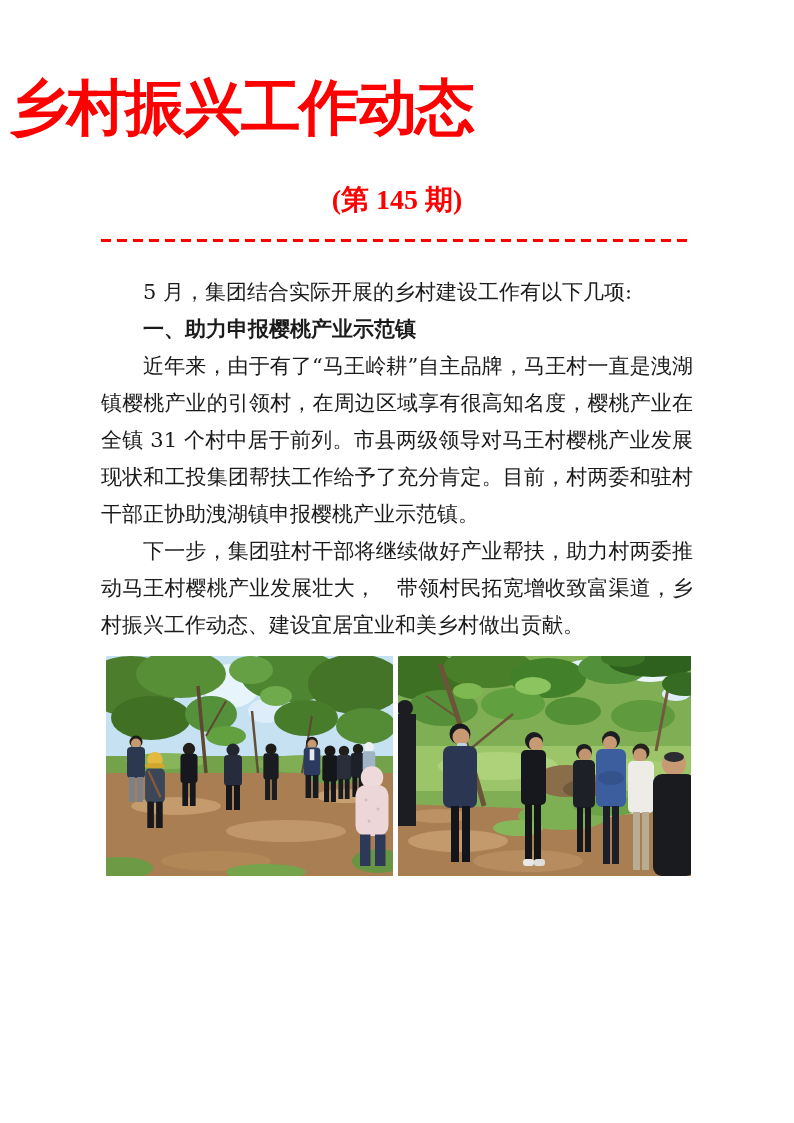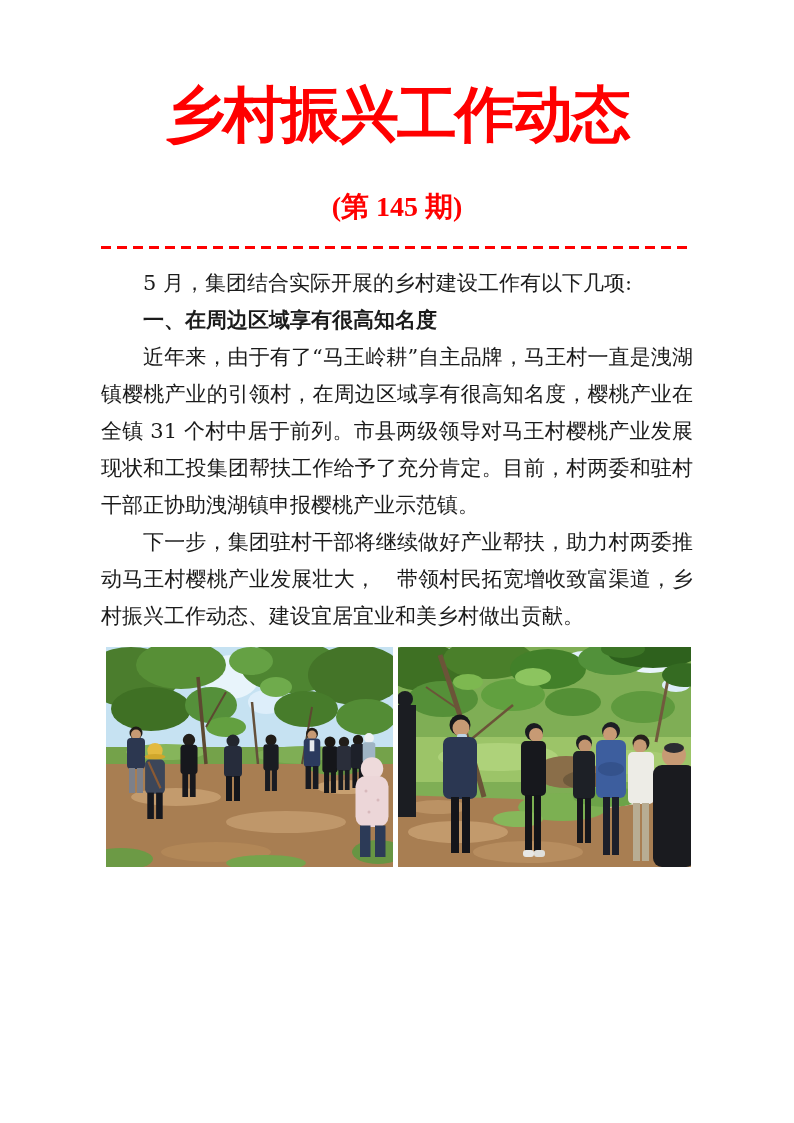--- a/index.html
+++ b/index.html
@@ -5,23 +5,22 @@
   html,body{margin:0;padding:0;background:#ffffff;}
   .page{
     position:relative;
     width:794px;height:1123px;
     background:#ffffff;
     overflow:hidden;
     font-family:"DejaVu Serif","Liberation Serif",serif;
     color:#1b1b1b;
   }
   .doc-title{
-    margin:16px;
+    margin:9px;
     padding-top:65px;
-    text-align:center;
     font-family:"Liberation Serif","DejaVu Serif",serif;
     font-weight:700;
     font-size:60px;
     line-height:1.15;
     letter-spacing:-2px;
     color:#ff0000;
     white-space:nowrap;
   }
   .doc-issue{
     margin-top:40px;
@@ -32,21 +31,21 @@
     line-height:1.2;
     color:#ff0000;
   }
   .divider{
     width:592px;height:3px;
     margin:22px auto 0 auto;
     background:repeating-linear-gradient(90deg,#ff0000 0 10px,transparent 10px 16px);
   }
   .content{
     width:592px;
-    margin:16px auto 0 auto;
+    margin:32px auto 0 auto;
     font-size:21px;
     line-height:37px;
     text-align:justify;
   }
   .para{margin:0;text-indent:2em;}
   .para.heading{
     font-family:"DejaVu Sans","Liberation Sans",sans-serif;
     font-weight:700;
   }
   .photos{
@@ -63,21 +62,21 @@
 <div class="page">
 
   <h1 class="doc-title">乡村振兴工作动态</h1>
 
   <div class="doc-issue">(第 145 期)</div>
 
   <div class="divider"></div>
 
   <div class="content">
     <p class="para">5 月，集团结合实际开展的乡村建设工作有以下几项:</p>
-    <p class="para heading">一、在周边区域享有很高知名度</p>
+    <p class="para heading">一、助力申报樱桃产业示范镇</p>
     <p class="para">近年来，由于有了“马王岭耕”自主品牌，马王村一直是洩湖镇樱桃产业的引领村，在周边区域享有很高知名度，樱桃产业在全镇 31 个村中居于前列。市县两级领导对马王村樱桃产业发展现状和工投集团帮扶工作给予了充分肯定。目前，村两委和驻村干部正协助洩湖镇申报樱桃产业示范镇。</p>
     <p class="para">下一步，集团驻村干部将继续做好产业帮扶，助力村两委推动马王村樱桃产业发展壮大，　带领村民拓宽增收致富渠道，乡村振兴工作动态、建设宜居宜业和美乡村做出贡献。</p>
 
     <div class="photos">
 
       <svg class="photo" width="287" height="220" viewBox="0 0 287 220" role="img">
         <g>
 
           <rect width="287" height="120" fill="#c6e2f2"></rect>
           <ellipse cx="125" cy="30" rx="28" ry="22" fill="#e8f4fb"></ellipse>

